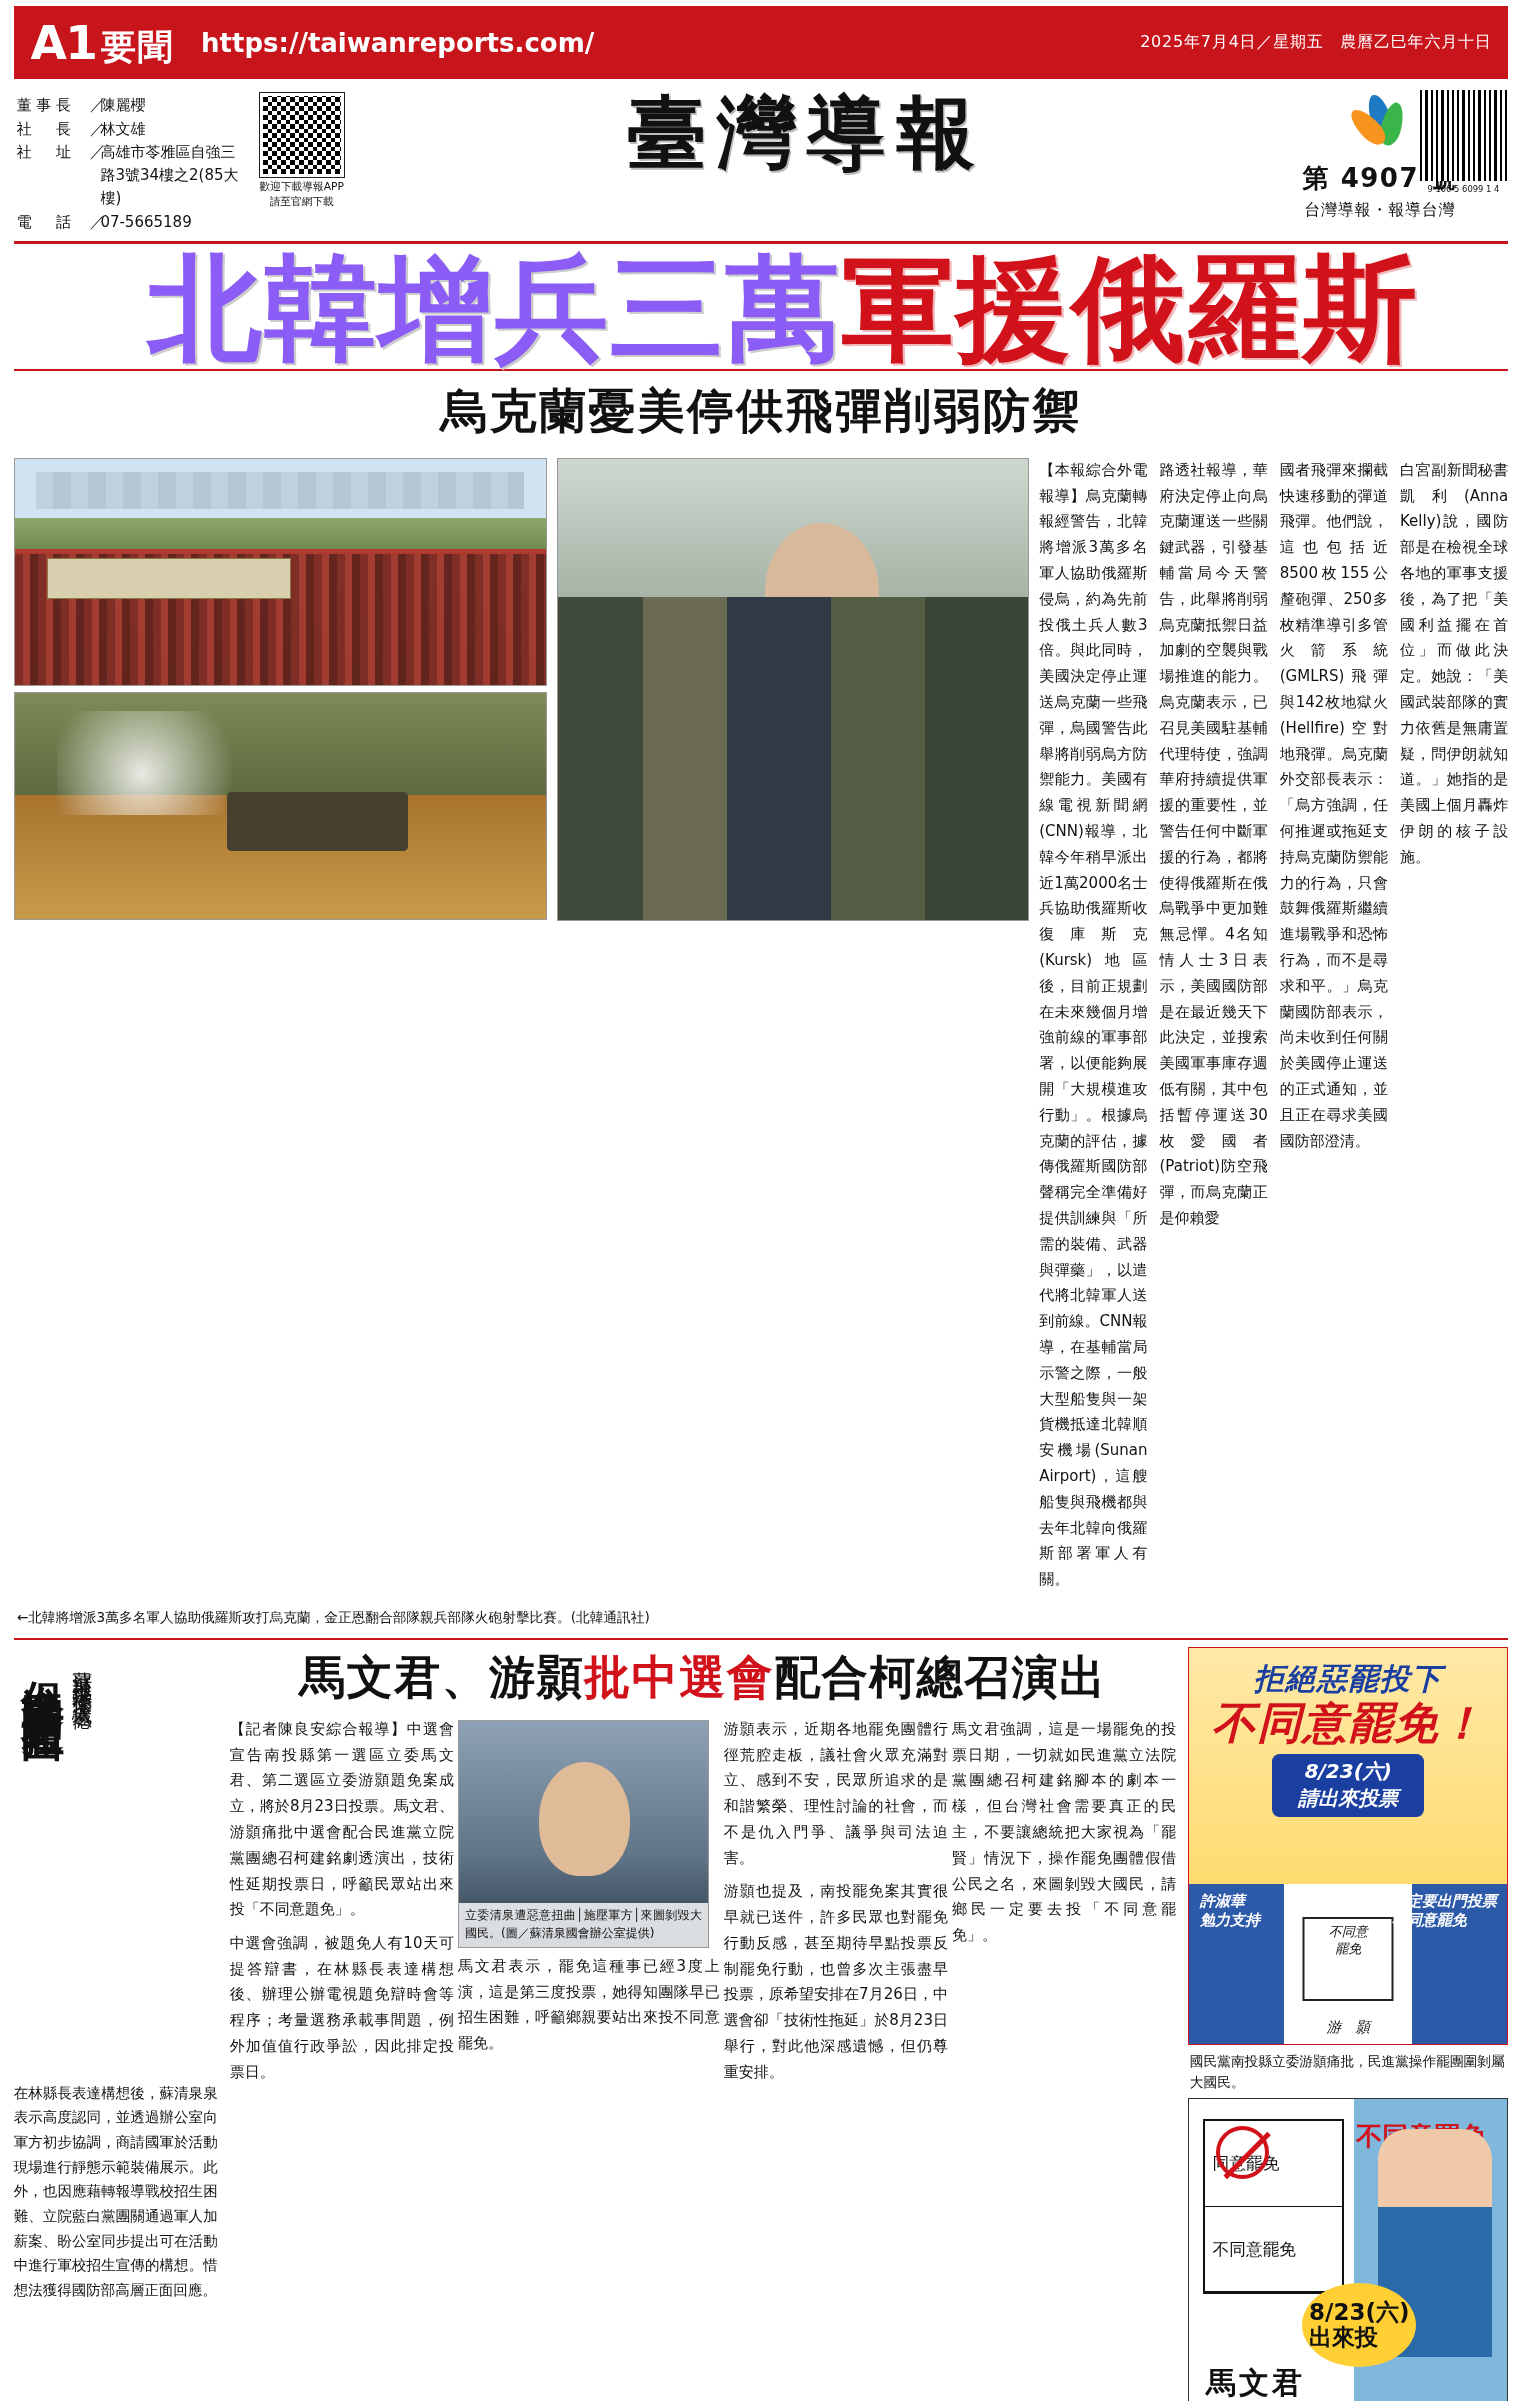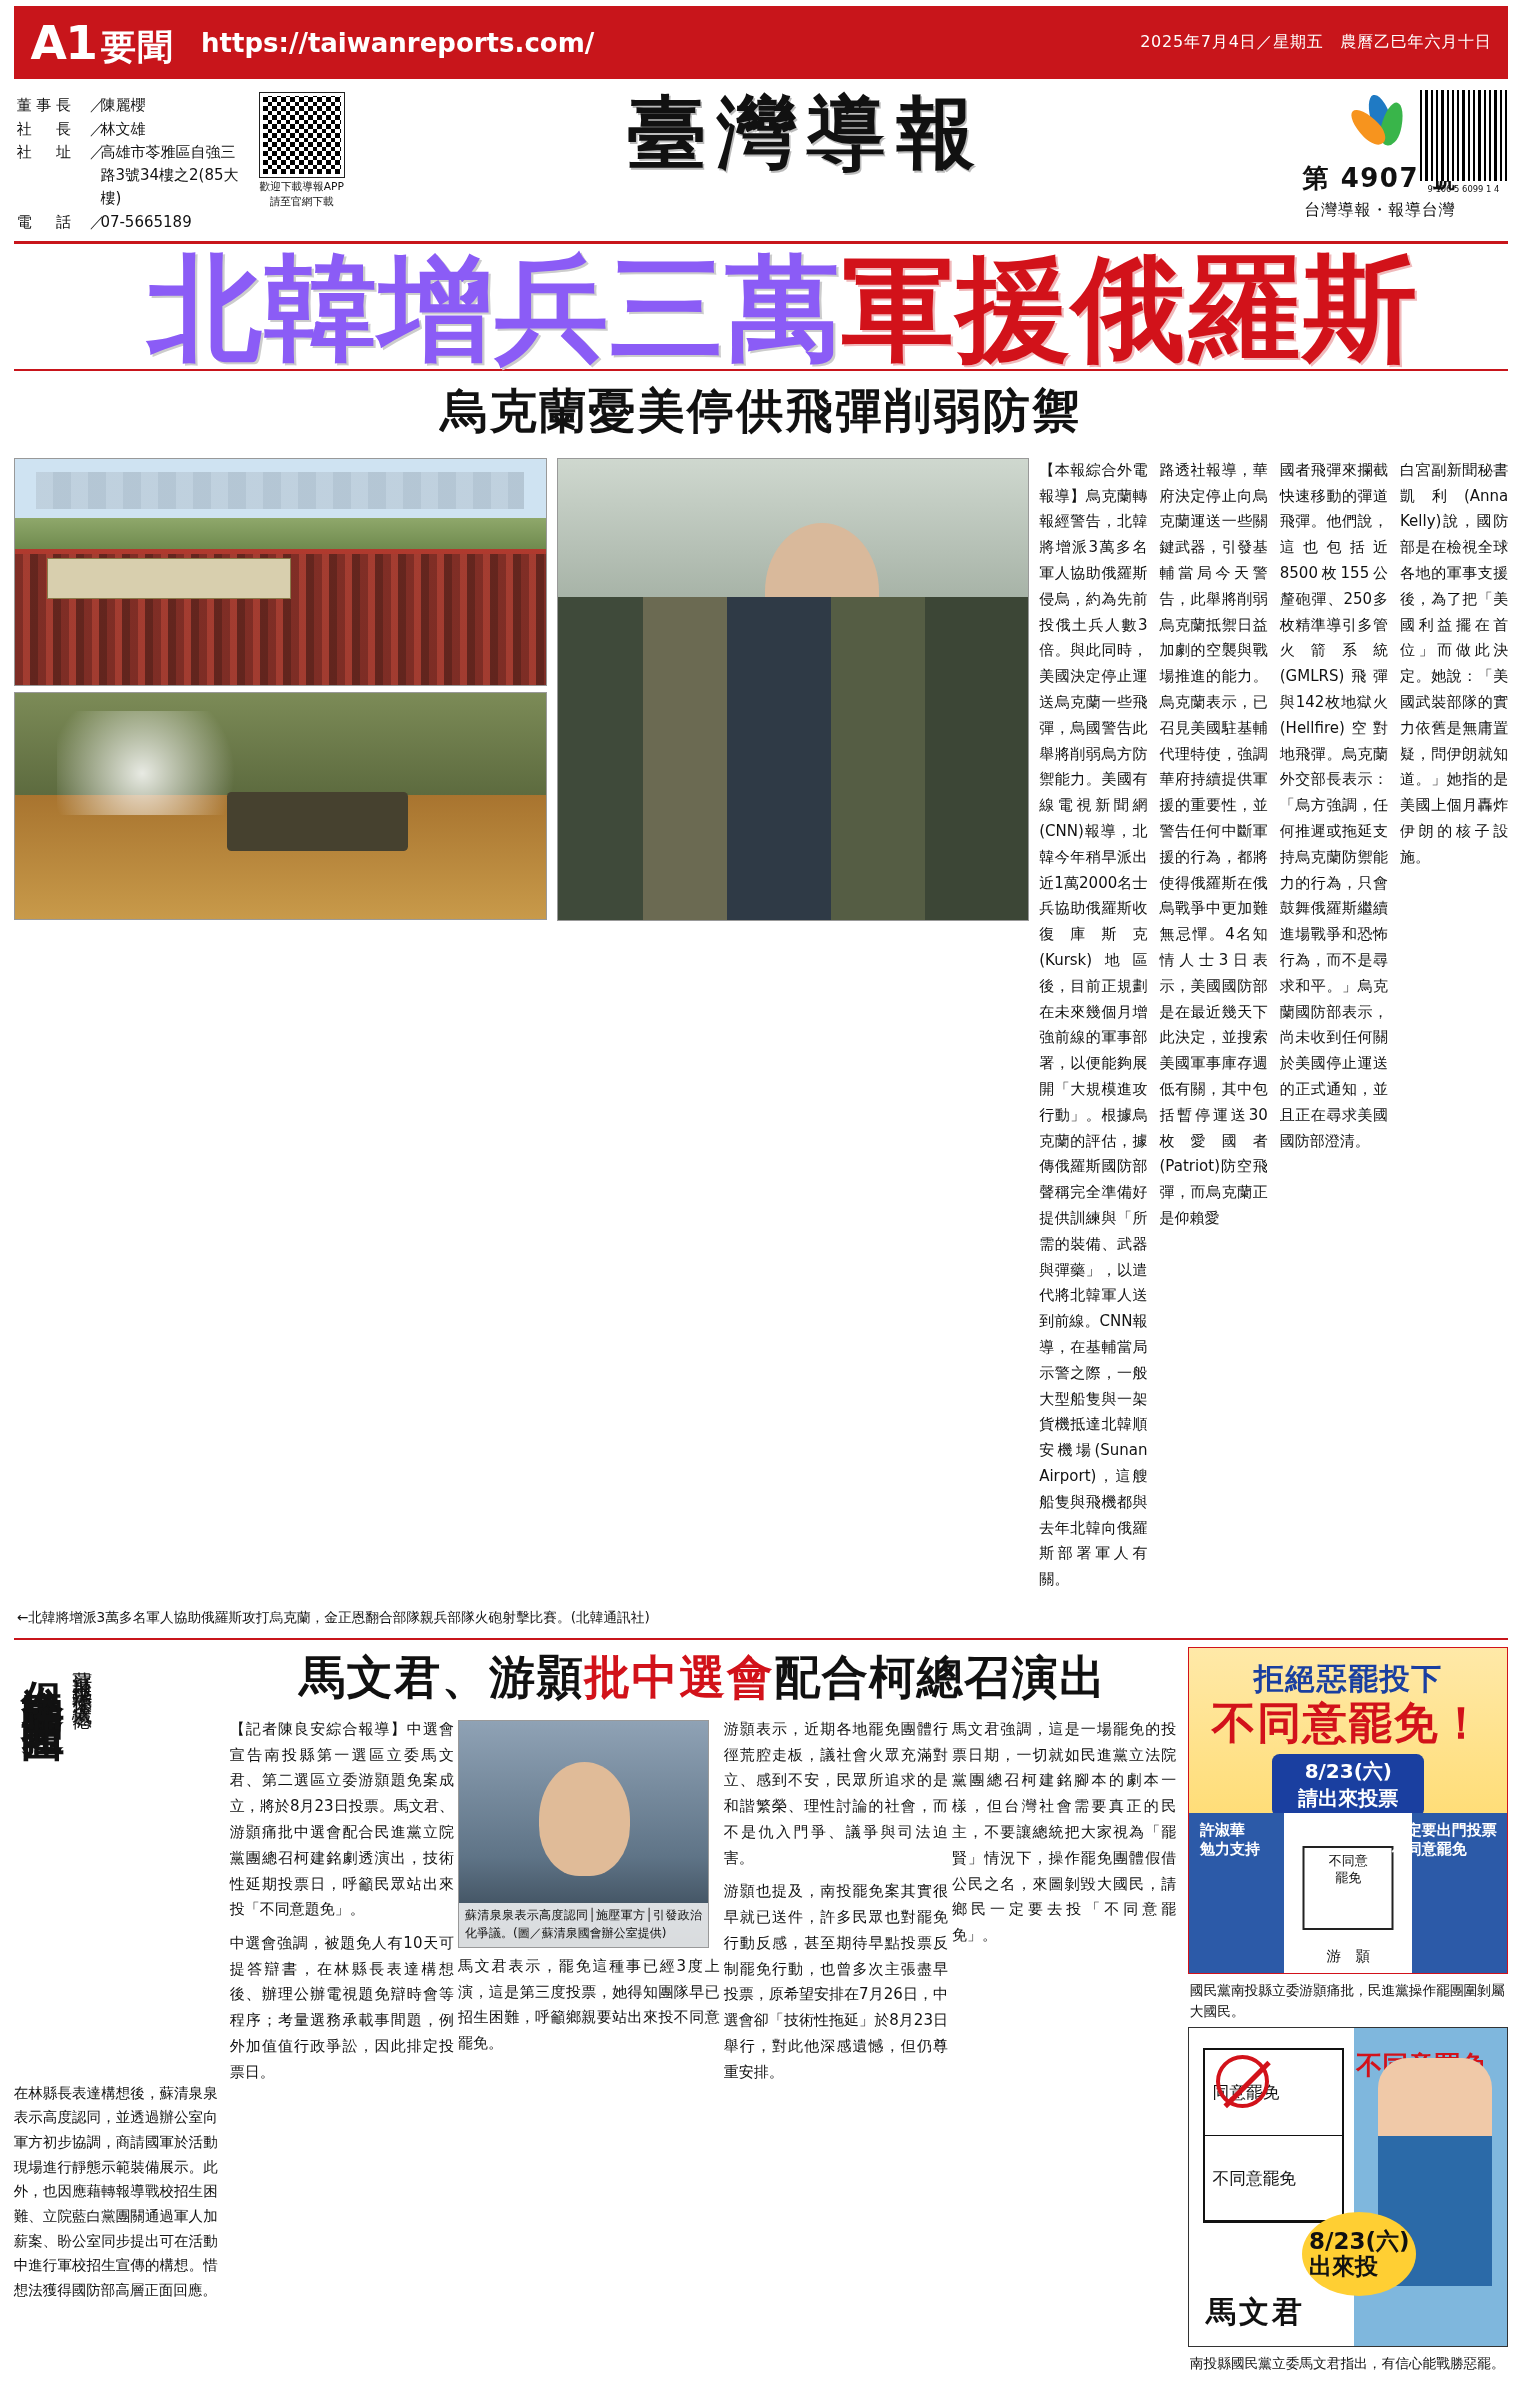--- a/index.html
+++ b/index.html
@@ -152,21 +152,21 @@
   }
   .photo-inset .head { position:absolute; left:32%; top:18%; width:91px;height:114px;
     background:#e0bb98; border-radius:50% 50% 44% 44%; }
   .photo-inset .cap {
     position:absolute; left:0; bottom:0; right:0; background:rgba(255,255,255,.82);
     font-size:12px; line-height:1.45; padding:4.6px 6px;
   }
 
   
   .rail { width:320px; }
-  .ad1 { border:1.5px solid #d2121a; background:linear-gradient(180deg,#ffe9a8,#ffd24a); position:relative; height:327px; overflow:hidden;}
+  .ad1 { border:1.5px solid #d2121a; background:linear-gradient(180deg,#ffe9a8,#ffd24a); position:relative; height:398px; overflow:hidden;font-style:italic;}
   .ad1 .l1 { text-align:center; font-size:30px; font-weight:bold; color:#1a3fa0; letter-spacing:1.5px; padding-top:10.7px;
              font-family:"DejaVu Serif","Liberation Serif",serif;}
   .ad1 .l2 { text-align:center; font-size:44px; font-weight:bold; color:#d2121a; letter-spacing:1.5px; line-height:1.05;
              font-family:"DejaVu Serif","Liberation Serif",serif;}
   .ad1 .datebox { margin:7.6px auto 0 auto; width:152px; background:#1a3fa0; color:#fff; border-radius:7.6px;
                   text-align:center; font-size:20px; padding:4.6px 0; line-height:1.35; font-weight:bold;}
   .ad1 .ppl { position:absolute; bottom:0; left:0; right:0; height:160px;
               background:linear-gradient(90deg,#2c5aa8 0 30%, #ffffff 30% 70%, #2c5aa8 70% 100%); }
   .ad1 .ballot { position:absolute; left:50%; transform:translateX(-50%); bottom:43px; width:91px;height:84px;
                  background:#fff; border:2.3px solid #222; }
@@ -312,21 +312,21 @@
         <span>馬文君、游顥</span><span class="red">批中選會</span><span>配合柯總召演出</span>
       </div>
       <div class="s2-body">
         <div>
           <p>【記者陳良安綜合報導】中選會宣告南投縣第一選區立委馬文君、第二選區立委游顥題免案成立，將於8月23日投票。馬文君、游顥痛批中選會配合民進黨立院黨團總召柯建銘劇透演出，技術性延期投票日，呼籲民眾站出來投「不同意題免」。</p>
           <p>中選會強調，被題免人有10天可提答辯書，在林縣長表達構想後、辦理公辦電視題免辯時會等程序；考量選務承載事間題，例外加值值行政爭訟，因此排定投票日。</p>
         </div>
         <div>
           <div class="photo-inset">
             <div class="head"></div>
-            <div class="cap">蘇清泉泉表示高度認同│施壓軍方│引發政治化爭議。(圖／蘇清泉國會辦公室提供)</div>
+            <div class="cap">立委清泉遭惡意扭曲│施壓軍方│來圖剝毀大國民。(圖／蘇清泉國會辦公室提供)</div>
           </div>
           <p>馬文君表示，罷免這種事已經3度上演，這是第三度投票，她得知團隊早已招生困難，呼籲鄉親要站出來投不同意罷免。</p>
         </div>
         <div>
           <p>游顥表示，近期各地罷免團體行徑荒腔走板，議社會火眾充滿對立、感到不安，民眾所追求的是和諧繁榮、理性討論的社會，而不是仇入門爭、議爭與司法迫害。</p>
           <p>游顥也提及，南投罷免案其實很早就已送件，許多民眾也對罷免行動反感，甚至期待早點投票反制罷免行動，也曾多次主張盡早投票，原希望安排在7月26日，中選會卻「技術性拖延」於8月23日舉行，對此他深感遺憾，但仍尊重安排。</p>
         </div>
         <div>
           <p>馬文君強調，這是一場罷免的投票日期，一切就如民進黨立法院黨團總召柯建銘腳本的劇本一樣，但台灣社會需要真正的民主，不要讓總統把大家視為「罷賢」情況下，操作罷免團體假借公民之名，來圖剝毀大國民，請鄉民一定要去投「不同意罷免」。</p>
         </div>

